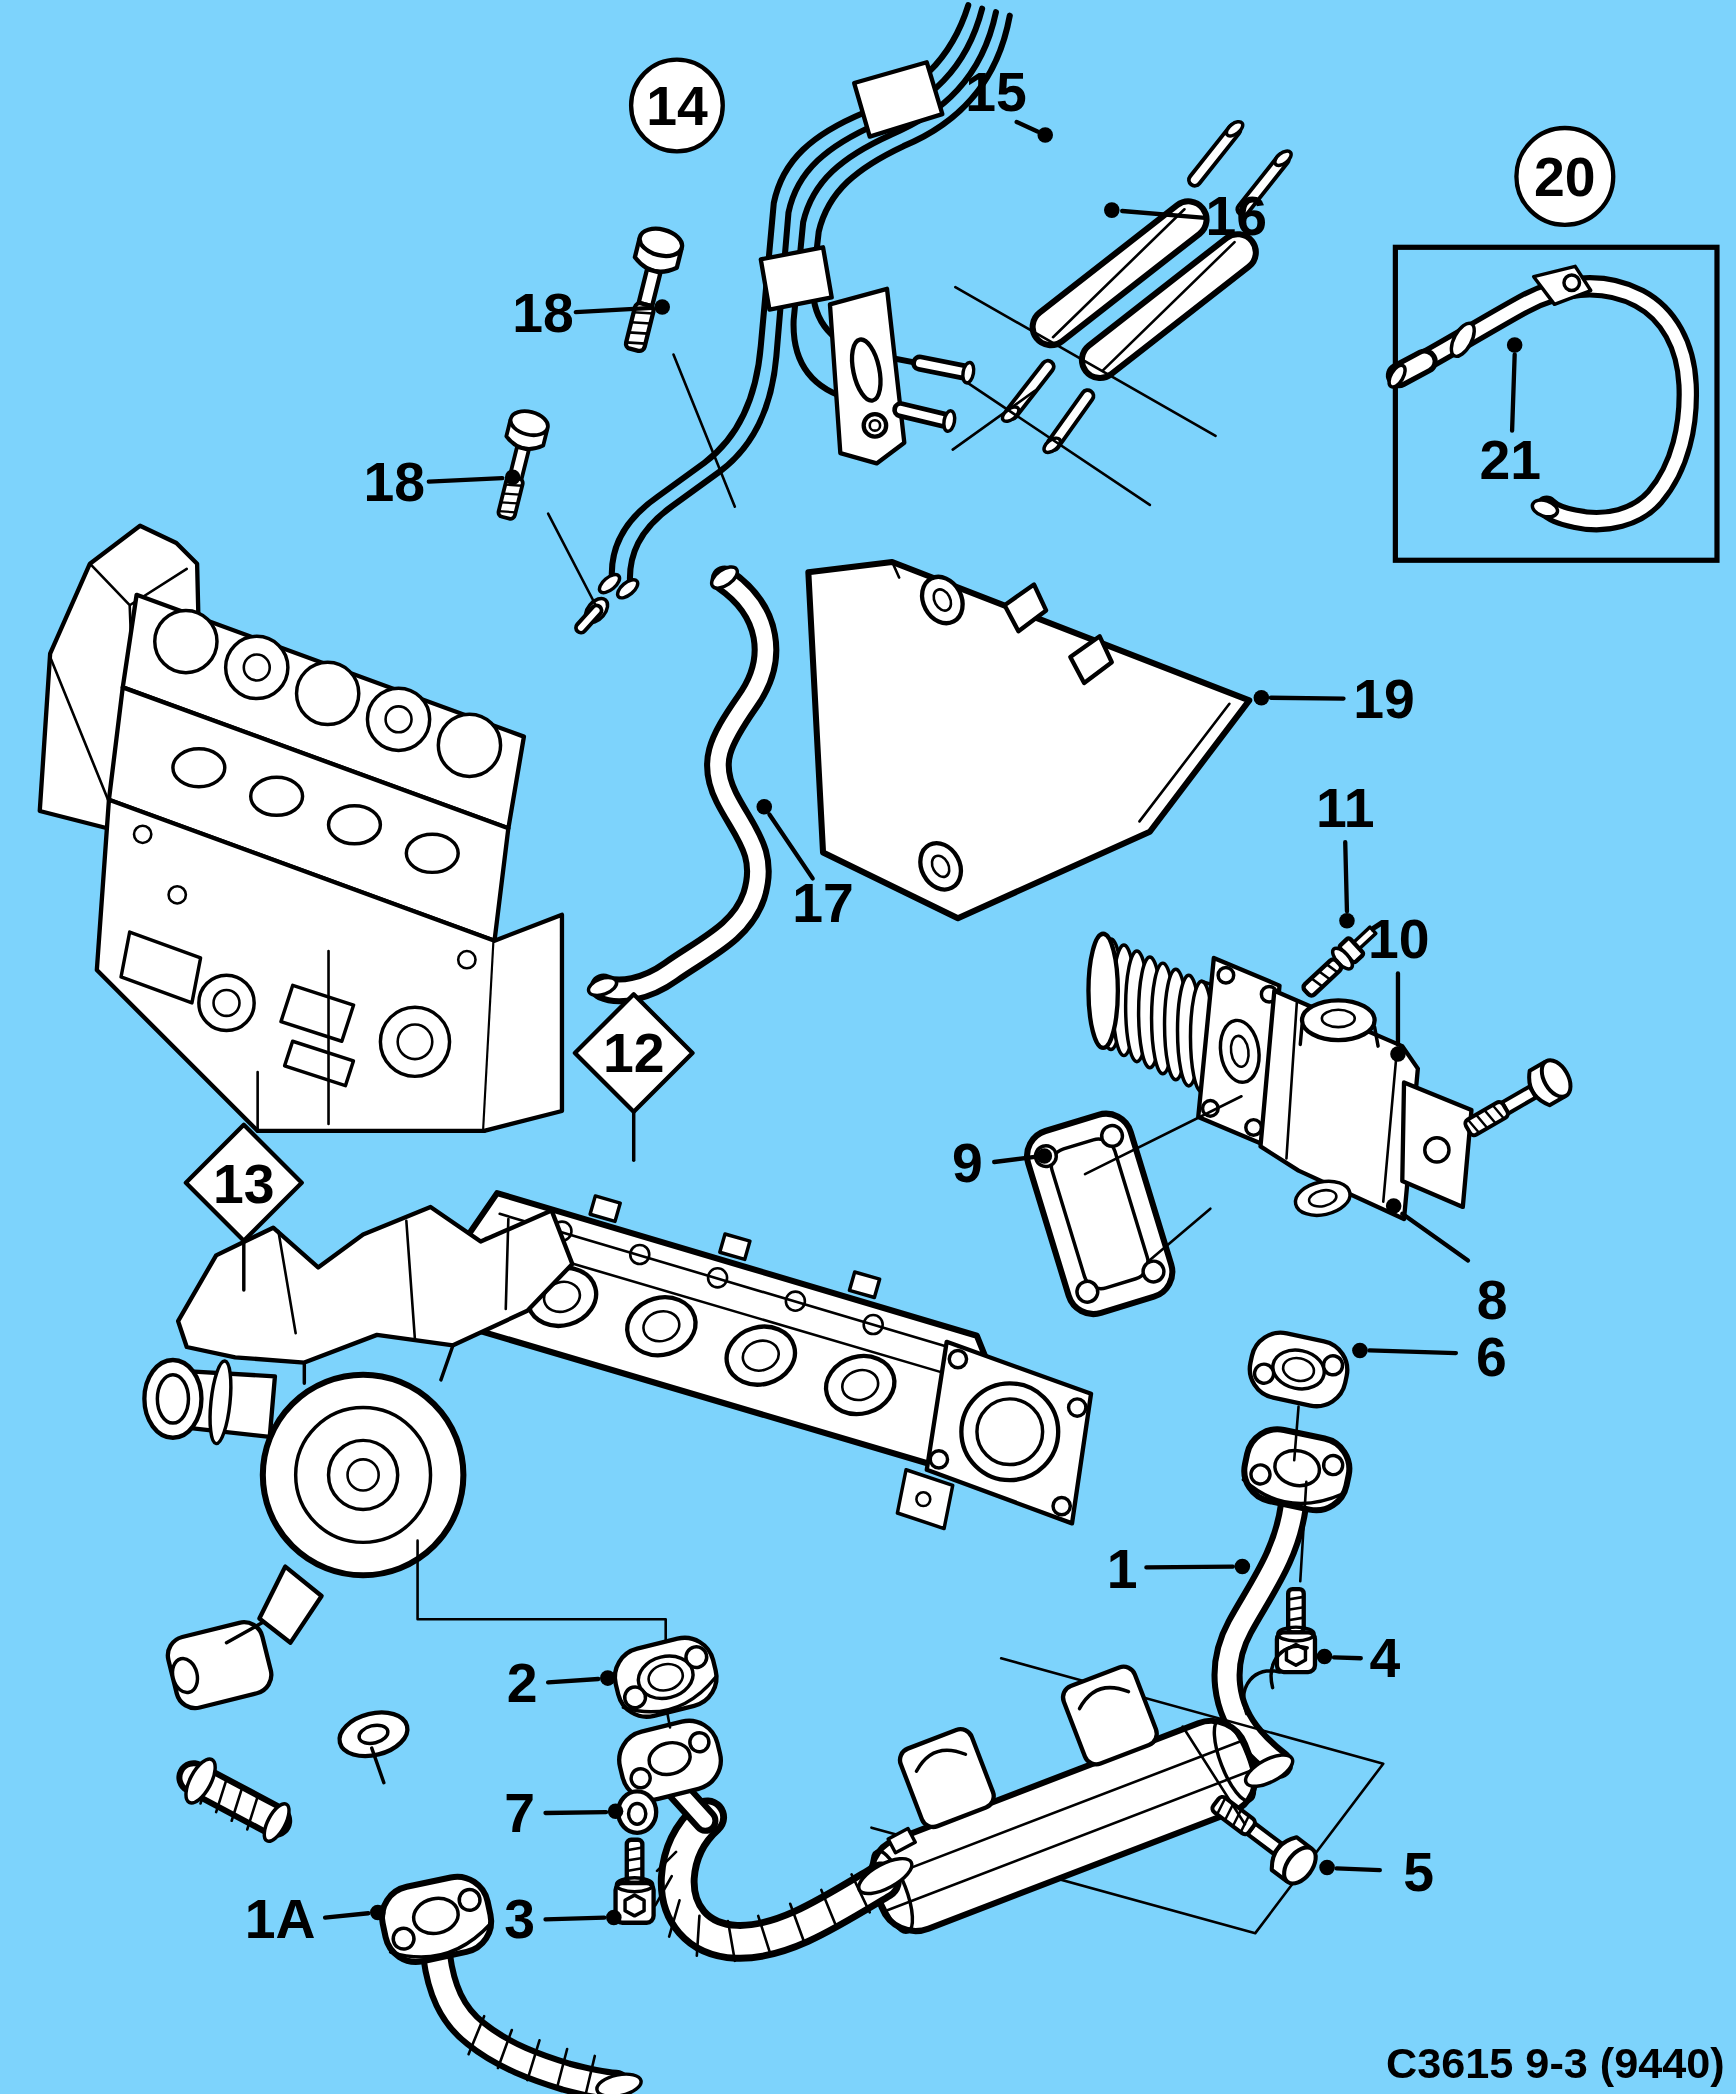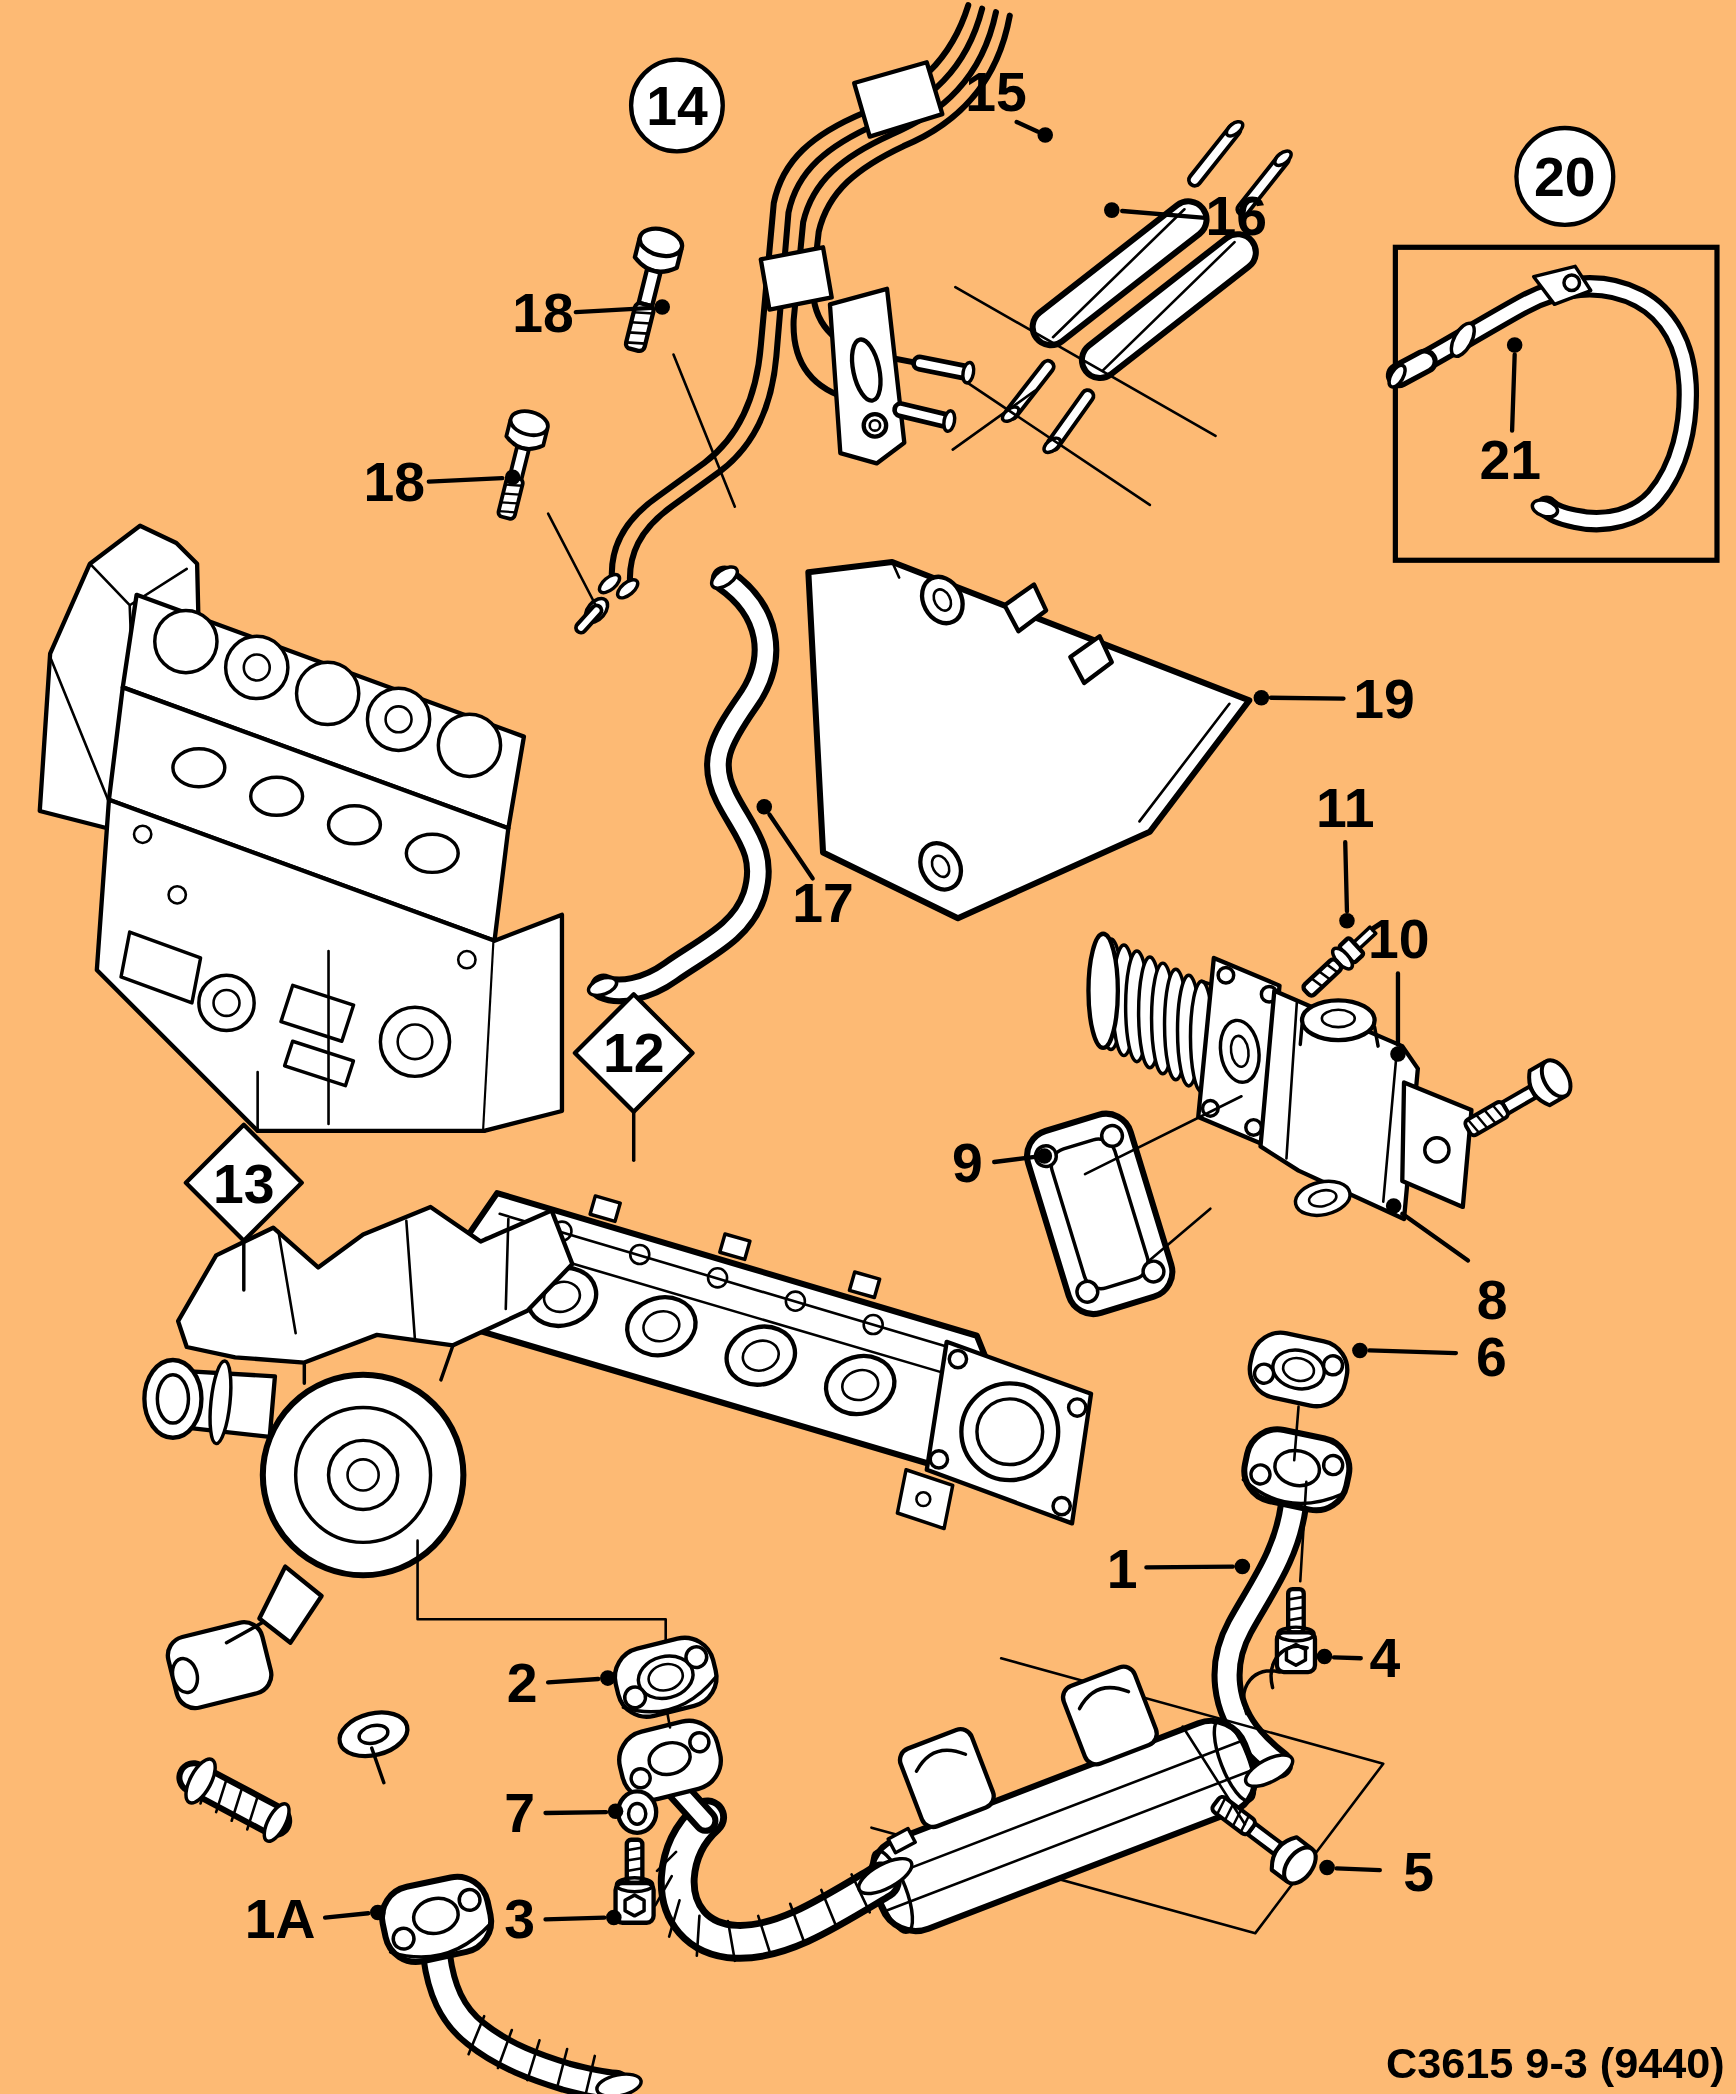--- a/index.html
+++ b/index.html
@@ -1,16 +1,16 @@
 <!DOCTYPE html>
 <html style="font-size:14px"><head>
 <meta charset="utf-8">
 <style>
   html,body{margin:0;padding:0;background:#fff;}
-  #stage{position:relative;width:1736px;height:2094px;background:#fdba74;overflow:hidden;}
+  #stage{position:relative;width:1736px;height:2094px;background:#7dd3fc;overflow:hidden;}
   svg{display:block;width:100%;height:100%;}
   .s7{stroke:#000;stroke-width:7;fill:none;stroke-linecap:round;stroke-linejoin:round}
   .s5{stroke:#000;stroke-width:5;fill:none;stroke-linecap:round;stroke-linejoin:round}
   .s4{stroke:#000;stroke-width:4;fill:none;stroke-linecap:round;stroke-linejoin:round}
   .s3{stroke:#000;stroke-width:3;fill:none;stroke-linecap:round;stroke-linejoin:round}
   .w{fill:#fff}
   .tO{stroke:#000;fill:none;stroke-linecap:round}
   .tI{stroke:#fff;fill:none;stroke-linecap:round}
   .ldr{stroke:#000;stroke-width:5;fill:none;stroke-linecap:round}
   .dot{fill:#000;stroke:none}

